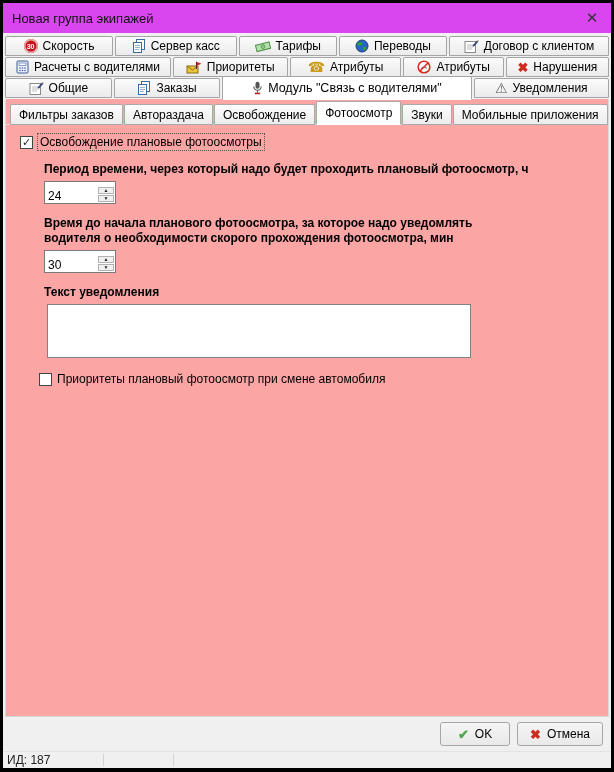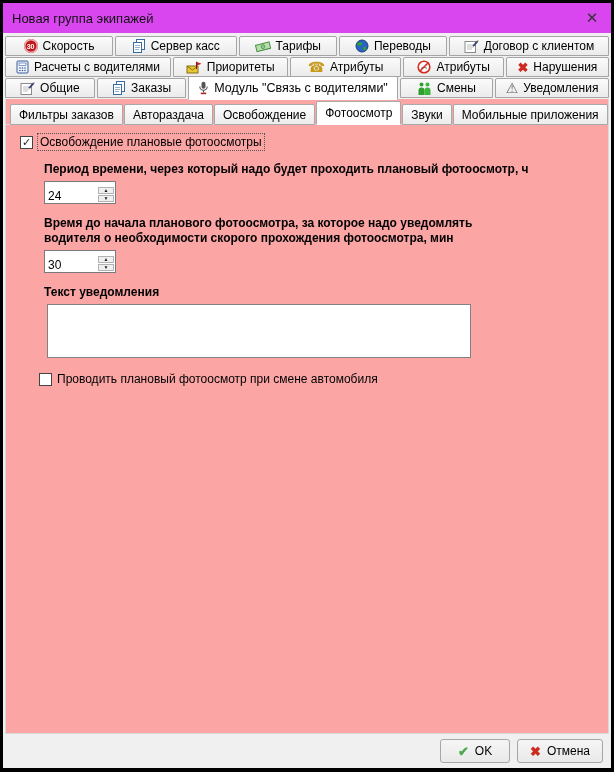--- a/index.html
+++ b/index.html
@@ -289,31 +289,20 @@
         <span class="ic">
           <svg width="11" height="14" viewBox="0 0 11 14">
               <rect x="3.5" y="0.8" width="4" height="7" rx="2" fill="#555"></rect>
               <path d="M1.8 5.5 a3.7 3.7 0 0 0 7.4 0" fill="none" stroke="#555" stroke-width="1.1"></path>
               <line x1="5.5" y1="9.6" x2="5.5" y2="11.6" stroke="#555" stroke-width="1.1"></line>
               <rect x="2.8" y="11.6" width="5.4" height="1.6" fill="#b22222"></rect>
             </svg>
         </span>
         <span>Модуль "Связь с водителями"</span>
       </div>
-      <div class="tab" style="flex:95">
-        <span class="ic">
-          <svg width="15" height="13" viewBox="0 0 15 13">
-              <circle cx="4.5" cy="2.6" r="2" fill="#2e9e2e"></circle>
-              <path d="M1.5 13 v-4.6 a3 3 0 0 1 6 0 V13 Z" fill="#2e9e2e"></path>
-              <circle cx="10.5" cy="2.6" r="2" fill="#3cb53c"></circle>
-              <path d="M7.5 13 v-4.6 a3 3 0 0 1 6 0 V13 Z" fill="#3cb53c"></path>
-            </svg>
-        </span>
-        <span>Смены</span>
-      </div>
       <div class="tab" style="flex:116">
         <span class="ic glyph-warning">⚠</span>
         <span>Уведомления</span>
       </div>
     </div>
   </div>
 
   <div class="panel">
 
     <div class="itab-strip">
@@ -375,31 +364,36 @@
             </button>
         </span>
       </div>
 
       <div class="field-label">Текст уведомления</div>
 
       <textarea class="notif-textarea" style=""></textarea>
 
       <div class="cb-row second">
         <span class="cb-box"></span>
-        <span class="cb-label">Проводить плановый фотоосмотр при смене автомобиля</span>
+        <span class="cb-label">Приоритеты плановый фотоосмотр при смене автомобиля</span>
       </div>
 
     </div>
   </div>
 
   <div class="footer">
     <button class="btn">
       <span class="glyph-check">✔</span>
       <span>OK</span>
     </button>
     <button class="btn">
       <span class="glyph-cross">✖</span>
       <span>Отмена</span>
     </button>
   </div>
 
+  <div class="statusbar">
+    <span>ИД: 187</span>
+    <span class="sep sep1"></span>
+    <span class="sep sep2"></span>
+  </div>
 
 </div>
 
 </body></html>

